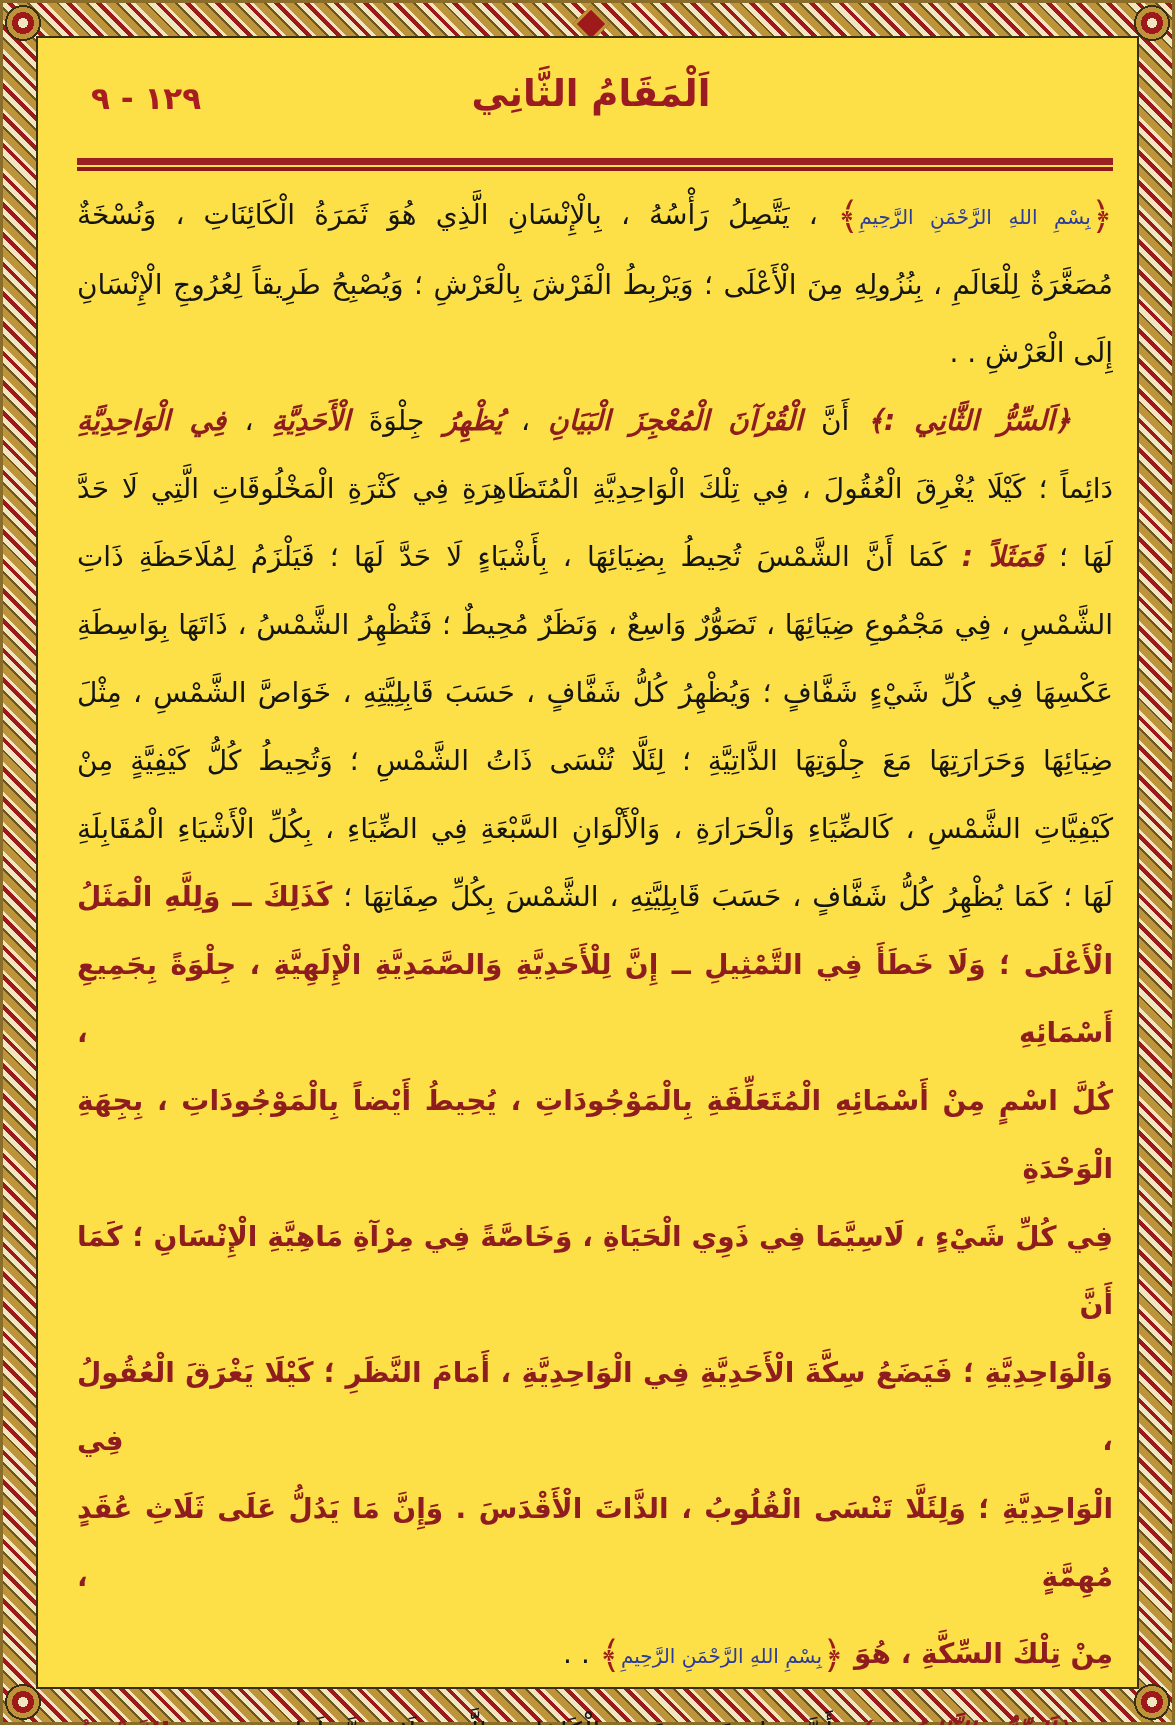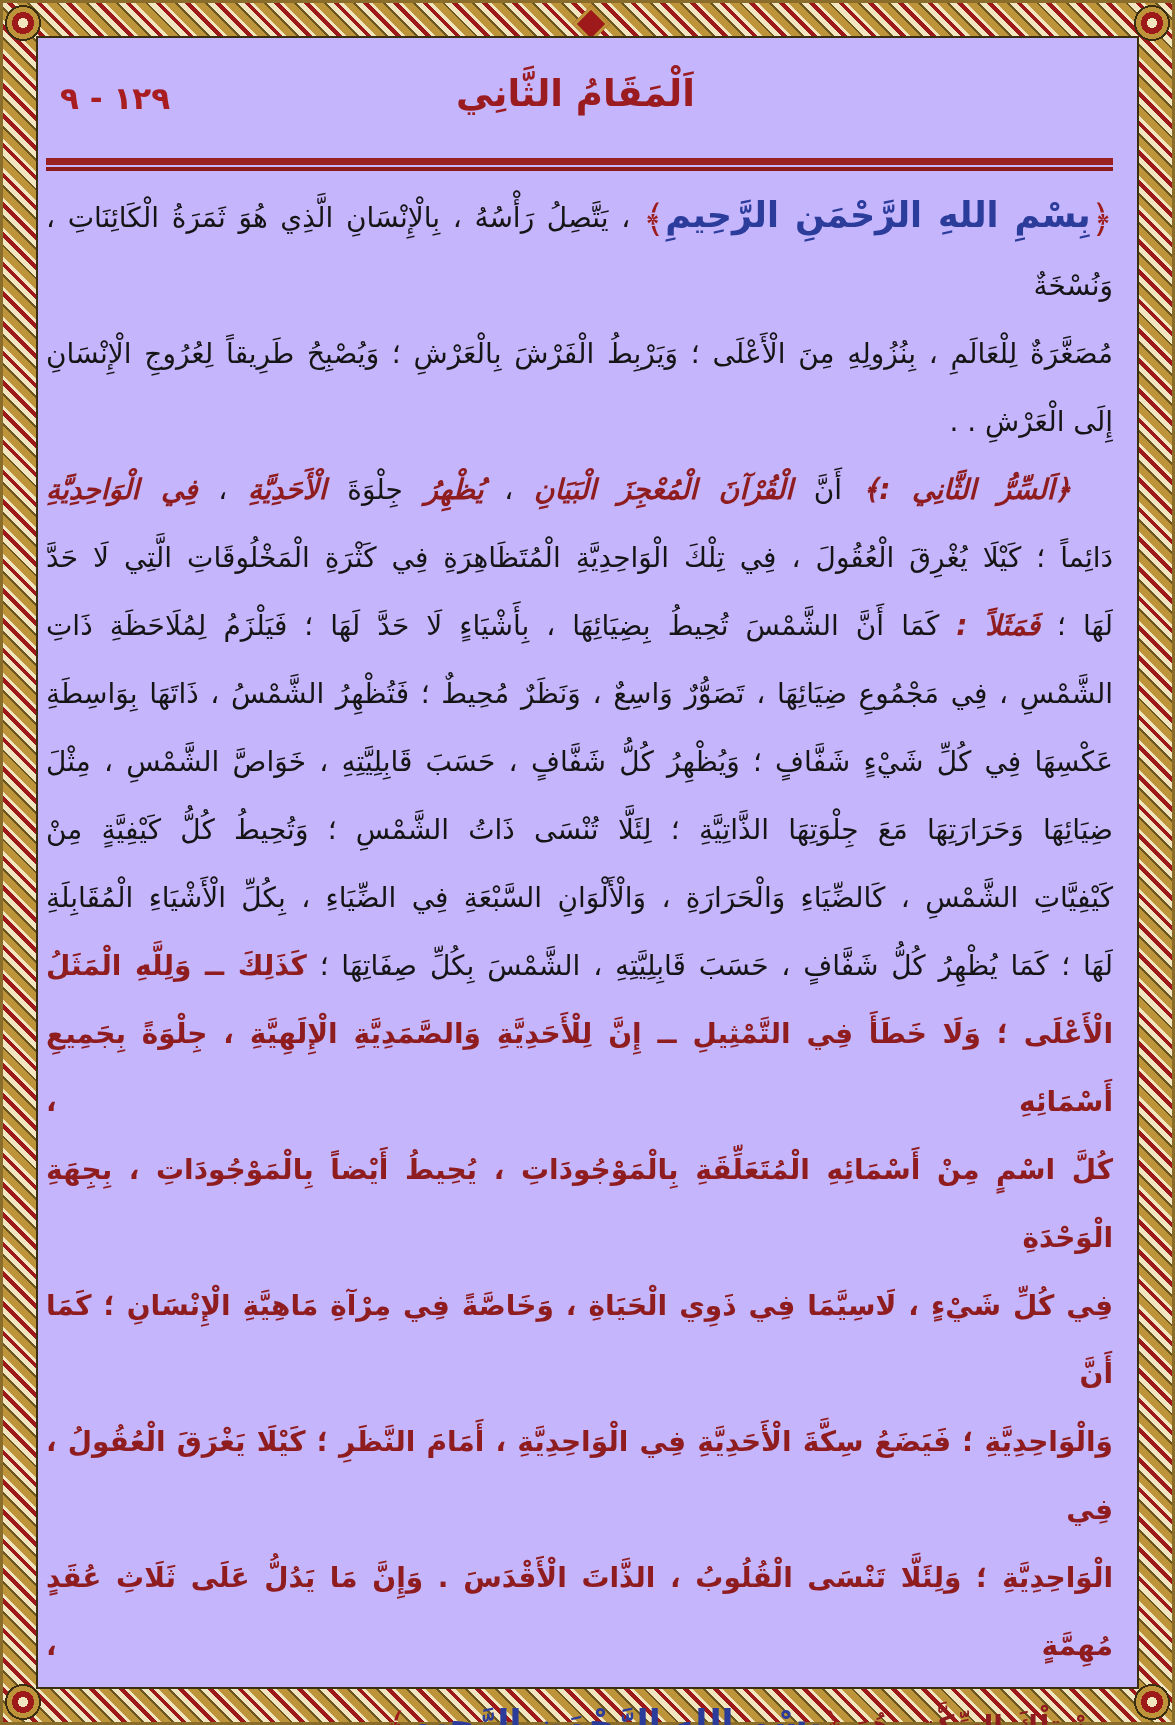--- a/index.html
+++ b/index.html
@@ -4,22 +4,22 @@
 <style>
   html,body{margin:0;padding:0;background:#ffffff;}
   .page{position:relative;width:1175px;height:1725px;background:#ffffff;overflow:hidden;
         font-family:"DejaVu Sans",sans-serif;}
   
   .frame{position:absolute;inset:0;
     background-color:#f2e6c0;
     background-image:repeating-linear-gradient(45deg,
       #9e1a1a 0 4px,#f2e6c0 4px 7px,#bd9439 7px 14px,#6b5620 14px 16px,#f2e6c0 16px 21px);
     border:3px solid #8a6d2a;box-sizing:border-box;}
-  .inner{position:absolute;inset:36px;background:#c4b5fd;border:2px solid #3a2e12;
-         box-sizing:border-box;padding:28px 24px 0 8px;}
+  .inner{position:absolute;inset:36px;background:#fde047;border:2px solid #3a2e12;
+         box-sizing:border-box;padding:28px 24px 0 39px;}
   .corner{position:absolute;width:40px;height:40px;
     background:radial-gradient(circle at 50% 50%,#f2e6c0 0 5px,#9e1a1a 5px 11px,#bd9439 11px 16px,#3a2e12 16px 18px,rgba(0,0,0,0) 18px);}
   .corner.tl{top:0;left:0}.corner.tr{top:0;right:0}.corner.bl{bottom:0;left:0}.corner.br{bottom:0;right:0}
   .medallion{position:absolute;top:8px;left:50%;width:20px;height:20px;margin-left:-10px;
     background:#9e1a1a;border:3px solid #bd9439;transform:rotate(45deg);}
   
   .header{position:relative;height:78px;}
   .title{position:absolute;left:0;right:8px;top:6px;text-align:center;
          font-size:37px;font-weight:bold;color:#9a1b20;}
   .page-no{position:absolute;left:14px;top:14px;font-size:31px;font-weight:bold;
@@ -29,21 +29,21 @@
   
   .bodytext{direction:rtl;margin-top:10px;font-size:28px;color:#151515;}
   .line{line-height:68px;}
   .line.just{text-align:justify;text-align-last:justify;}
   .line.end{text-align:right;}
   .line.indent{padding-right:42px;}
   .line.tall{line-height:86px;}
   .t-k{color:#151515;text-align:center;}
   .t-r{color:#8f1d20;font-weight:600;font-style:italic;}
   .t-rb{color:#8f1d20;font-weight:700;}
-  .t-b{color:#2b3c9b;font-weight:700;font-size:35px;}
+  .t-b{color:#2b3c9b;font-weight:400;font-size:20px;}
   .t-br{color:#9e1b1b;font-size:38px;line-height:1;vertical-align:-5px;}
 </style>
 </head>
 <body>
 
 <div class="page">
   <div class="frame">
     <div class="corner tl"></div>
     <div class="corner tr"></div>
     <div class="corner bl"></div>

